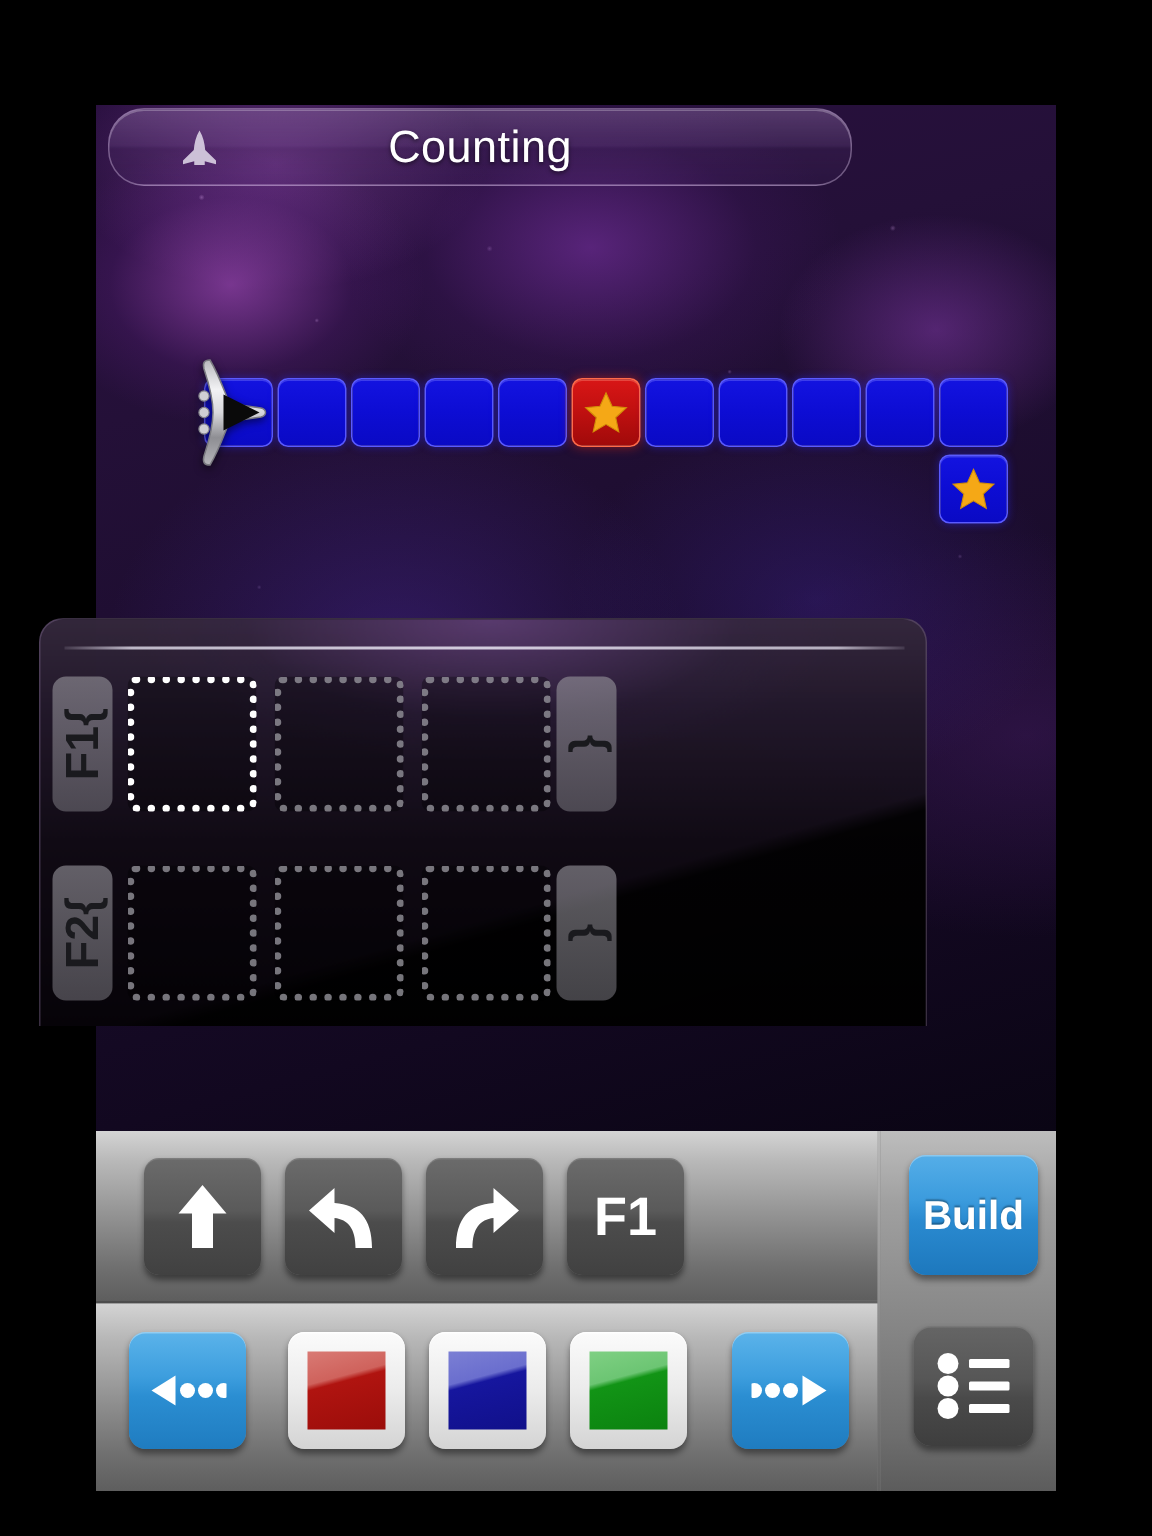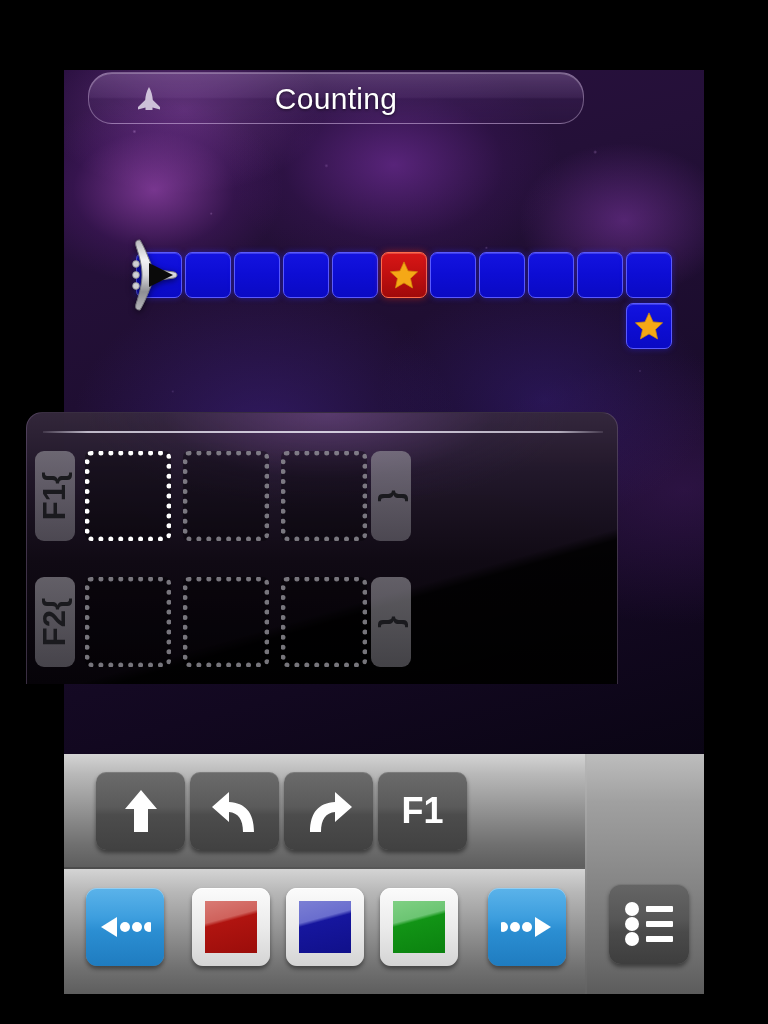--- a/index.html
+++ b/index.html
@@ -45,21 +45,21 @@
       radial-gradient(circle 1.5px at 17% 47%, rgba(180,140,220,0.22) 0%, transparent 100%),
       radial-gradient(circle 2px at 55% 55%, rgba(170,130,215,0.2) 0%, transparent 100%),
       radial-gradient(circle 1.5px at 90% 44%, rgba(190,145,225,0.24) 0%, transparent 100%),
       radial-gradient(circle 2px at 33% 62%, rgba(175,135,215,0.18) 0%, transparent 100%);
     pointer-events:none;
   }
 
   
   #title-bar {
     position:absolute;
-    left:24px; top:2px;
+    left:8px; top:2px;
     width:496px; height:52px;
     border-radius:24px;
     background:linear-gradient(180deg, rgba(190,150,215,0.30) 0%, rgba(150,110,180,0.20) 48%, rgba(110,75,140,0.14) 52%, rgba(95,60,125,0.10) 100%);
     border:1px solid rgba(225,205,240,0.38);
     box-shadow:inset 0 1px 0 rgba(255,255,255,0.25);
   }
   #title-text {
     position:absolute;
     left:0; top:0; width:100%; height:52px;
     line-height:52px;
@@ -207,21 +207,21 @@
   }
   #toolbar-right {
     position:absolute;
     left:523px; top:0;
     width:117px; height:240px;
     background:linear-gradient(180deg, #bdbdbd 0%, #a0a0a0 20%, #858585 55%, #6d6d6d 85%, #5c5c5c 100%);
   }
 
   .cmd-btn {
     position:absolute;
-    width:89px; height:78px;
+    width:78px; height:78px;
     border-radius:10px;
     background:linear-gradient(180deg, #6b6b6b 0%, #5a5a5a 45%, #4c4c4c 55%, #414141 100%);
     box-shadow:0 3px 4px rgba(0,0,0,0.45), inset 0 1px 0 rgba(255,255,255,0.12);
     display:flex; align-items:center; justify-content:center;
     color:#ffffff;
     font-size:36px;
     font-weight:700;
   }
 
   .page-btn {
@@ -401,20 +401,23 @@
           <circle cx="14" cy="13" r="5" fill="#ffffff"></circle>
           <circle cx="26" cy="13" r="5" fill="#ffffff"></circle>
           <path d="M50 13 L34 3 L34 23 Z" fill="#ffffff"></path>
         </svg>
       </div>
     </div>
 
     <div id="toolbar-divider-v"></div>
 
     <div id="toolbar-right">
+      <div id="build-btn">
+        <span>Build</span>
+      </div>
       <div id="menu-btn">
         <svg width="52" height="44" viewBox="0 0 52 44">
           <circle cx="9" cy="7" r="7" fill="#ffffff"></circle>
           <circle cx="9" cy="22" r="7" fill="#ffffff"></circle>
           <circle cx="9" cy="37" r="7" fill="#ffffff"></circle>
           <rect x="23" y="4" width="27" height="6" rx="1" fill="#ffffff"></rect>
           <rect x="23" y="19" width="27" height="6" rx="1" fill="#ffffff"></rect>
           <rect x="23" y="34" width="27" height="6" rx="1" fill="#ffffff"></rect>
         </svg>
       </div>

